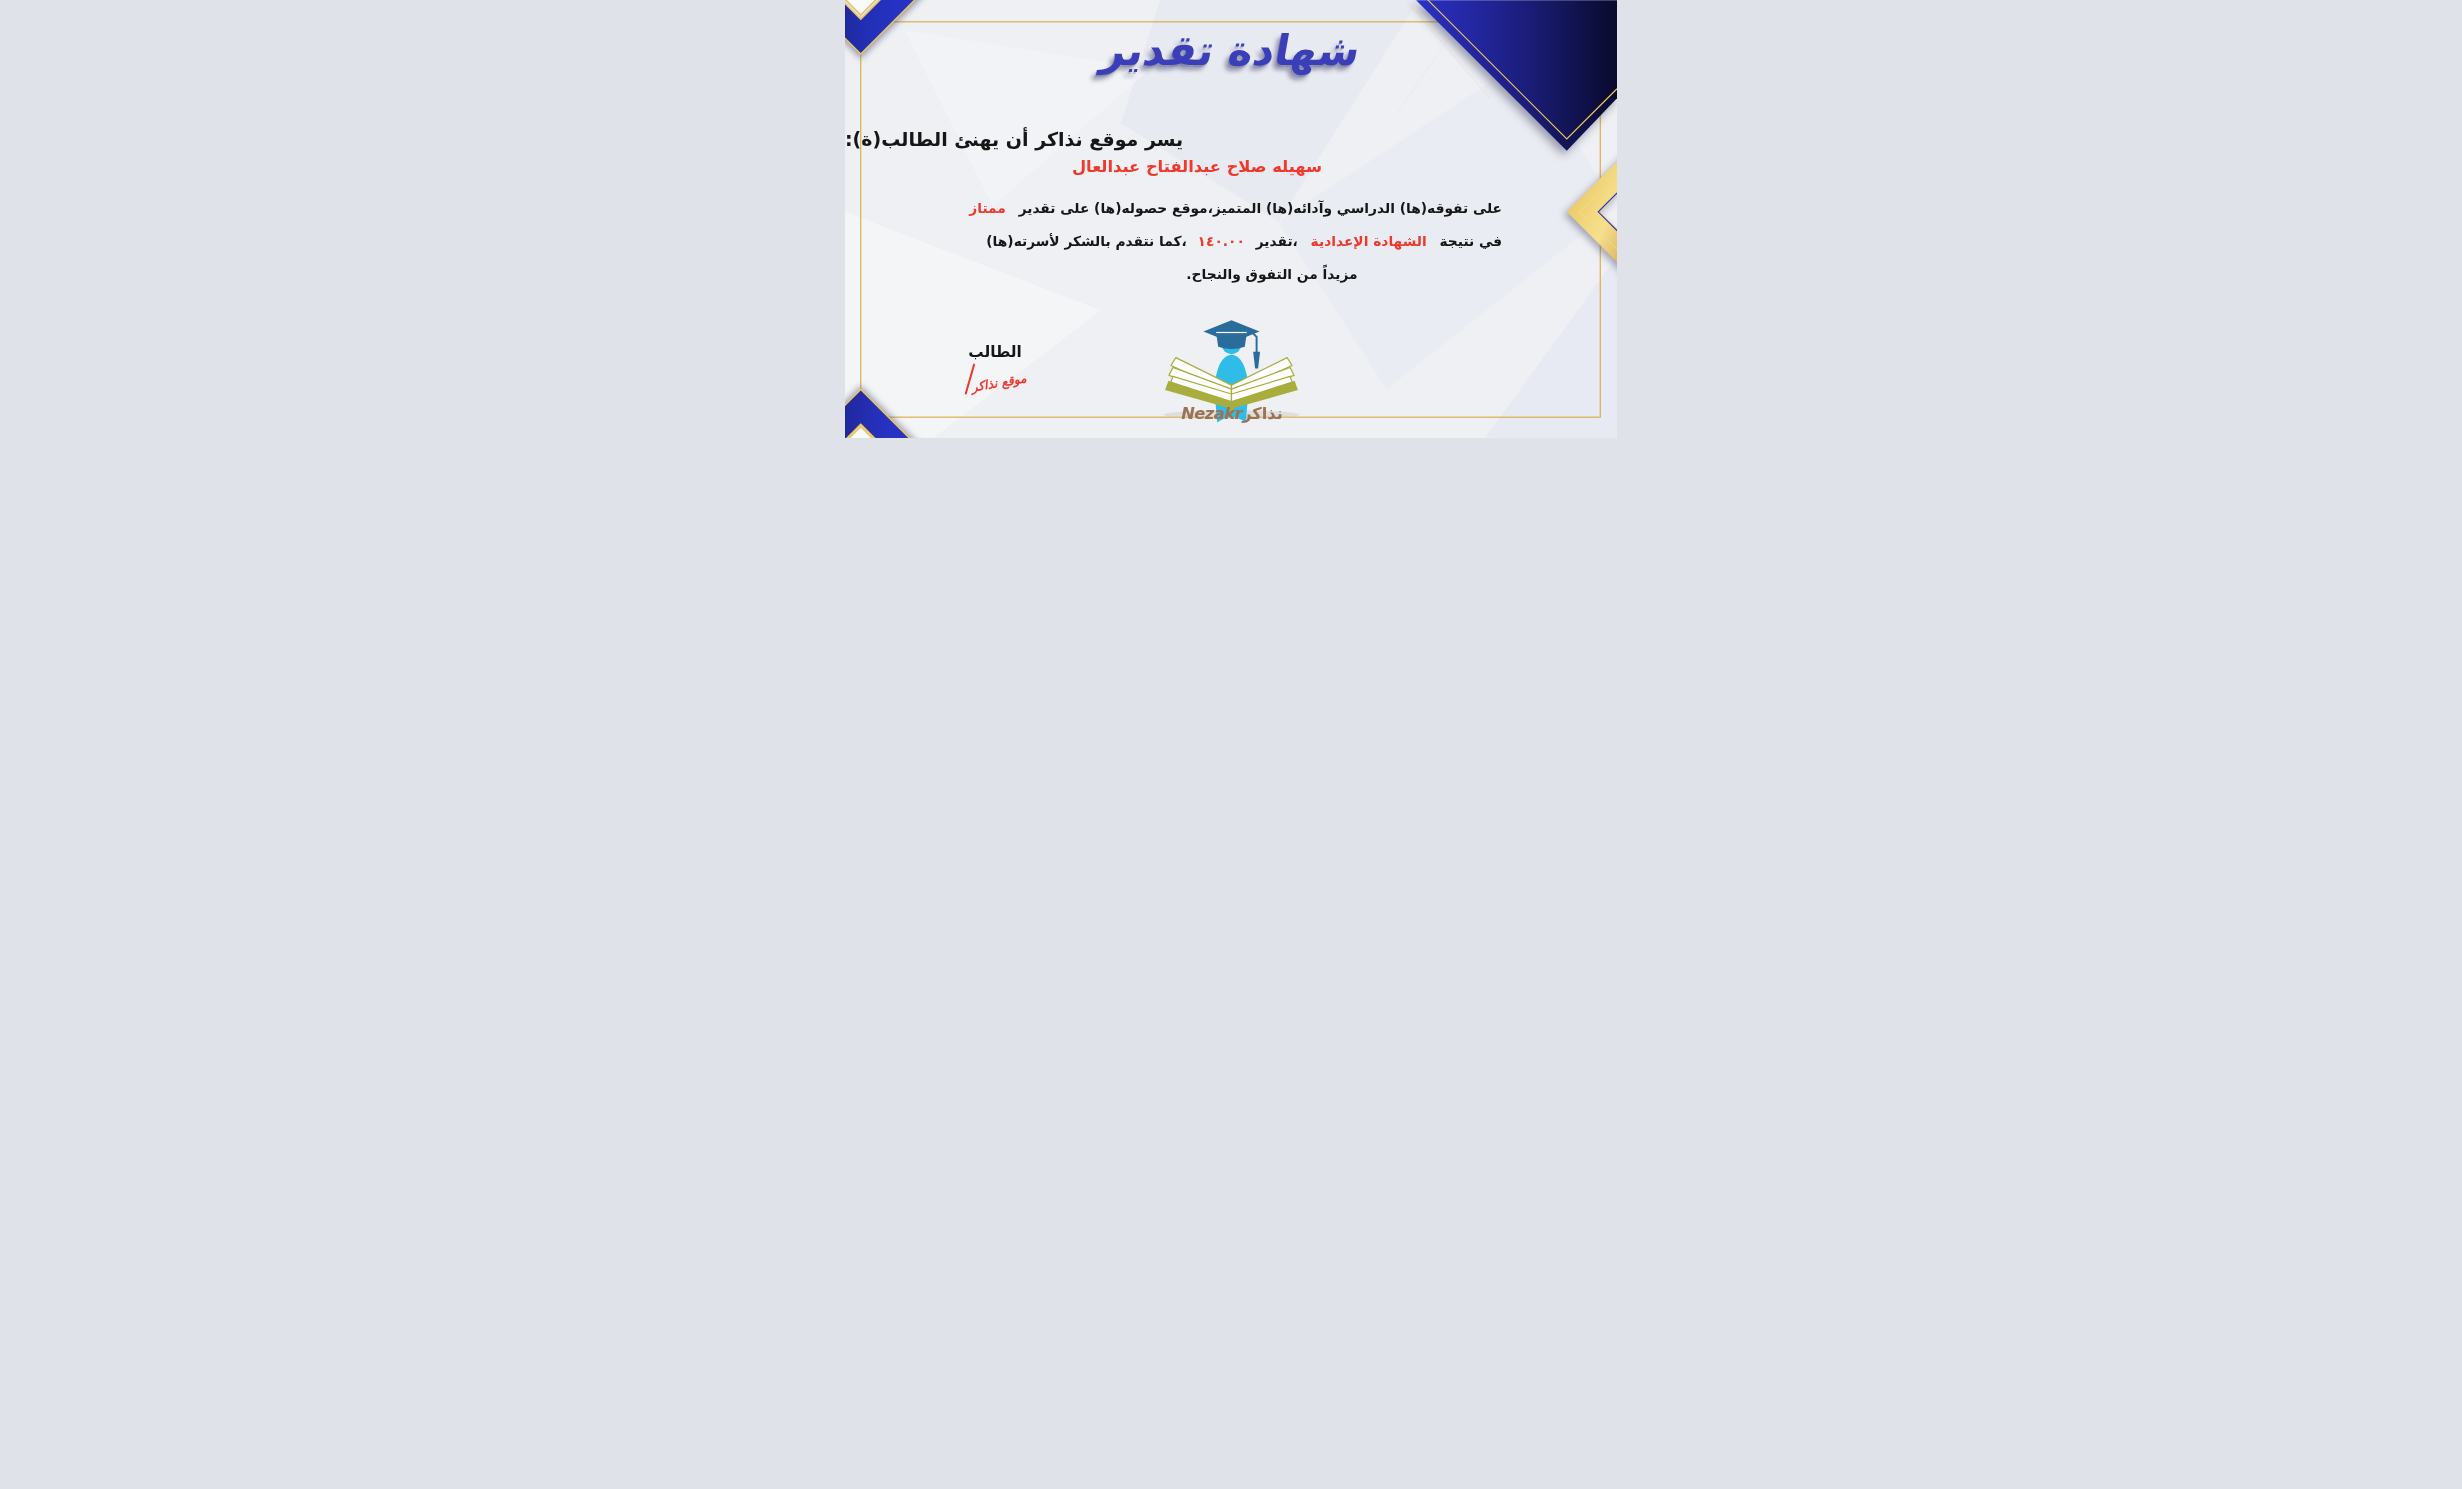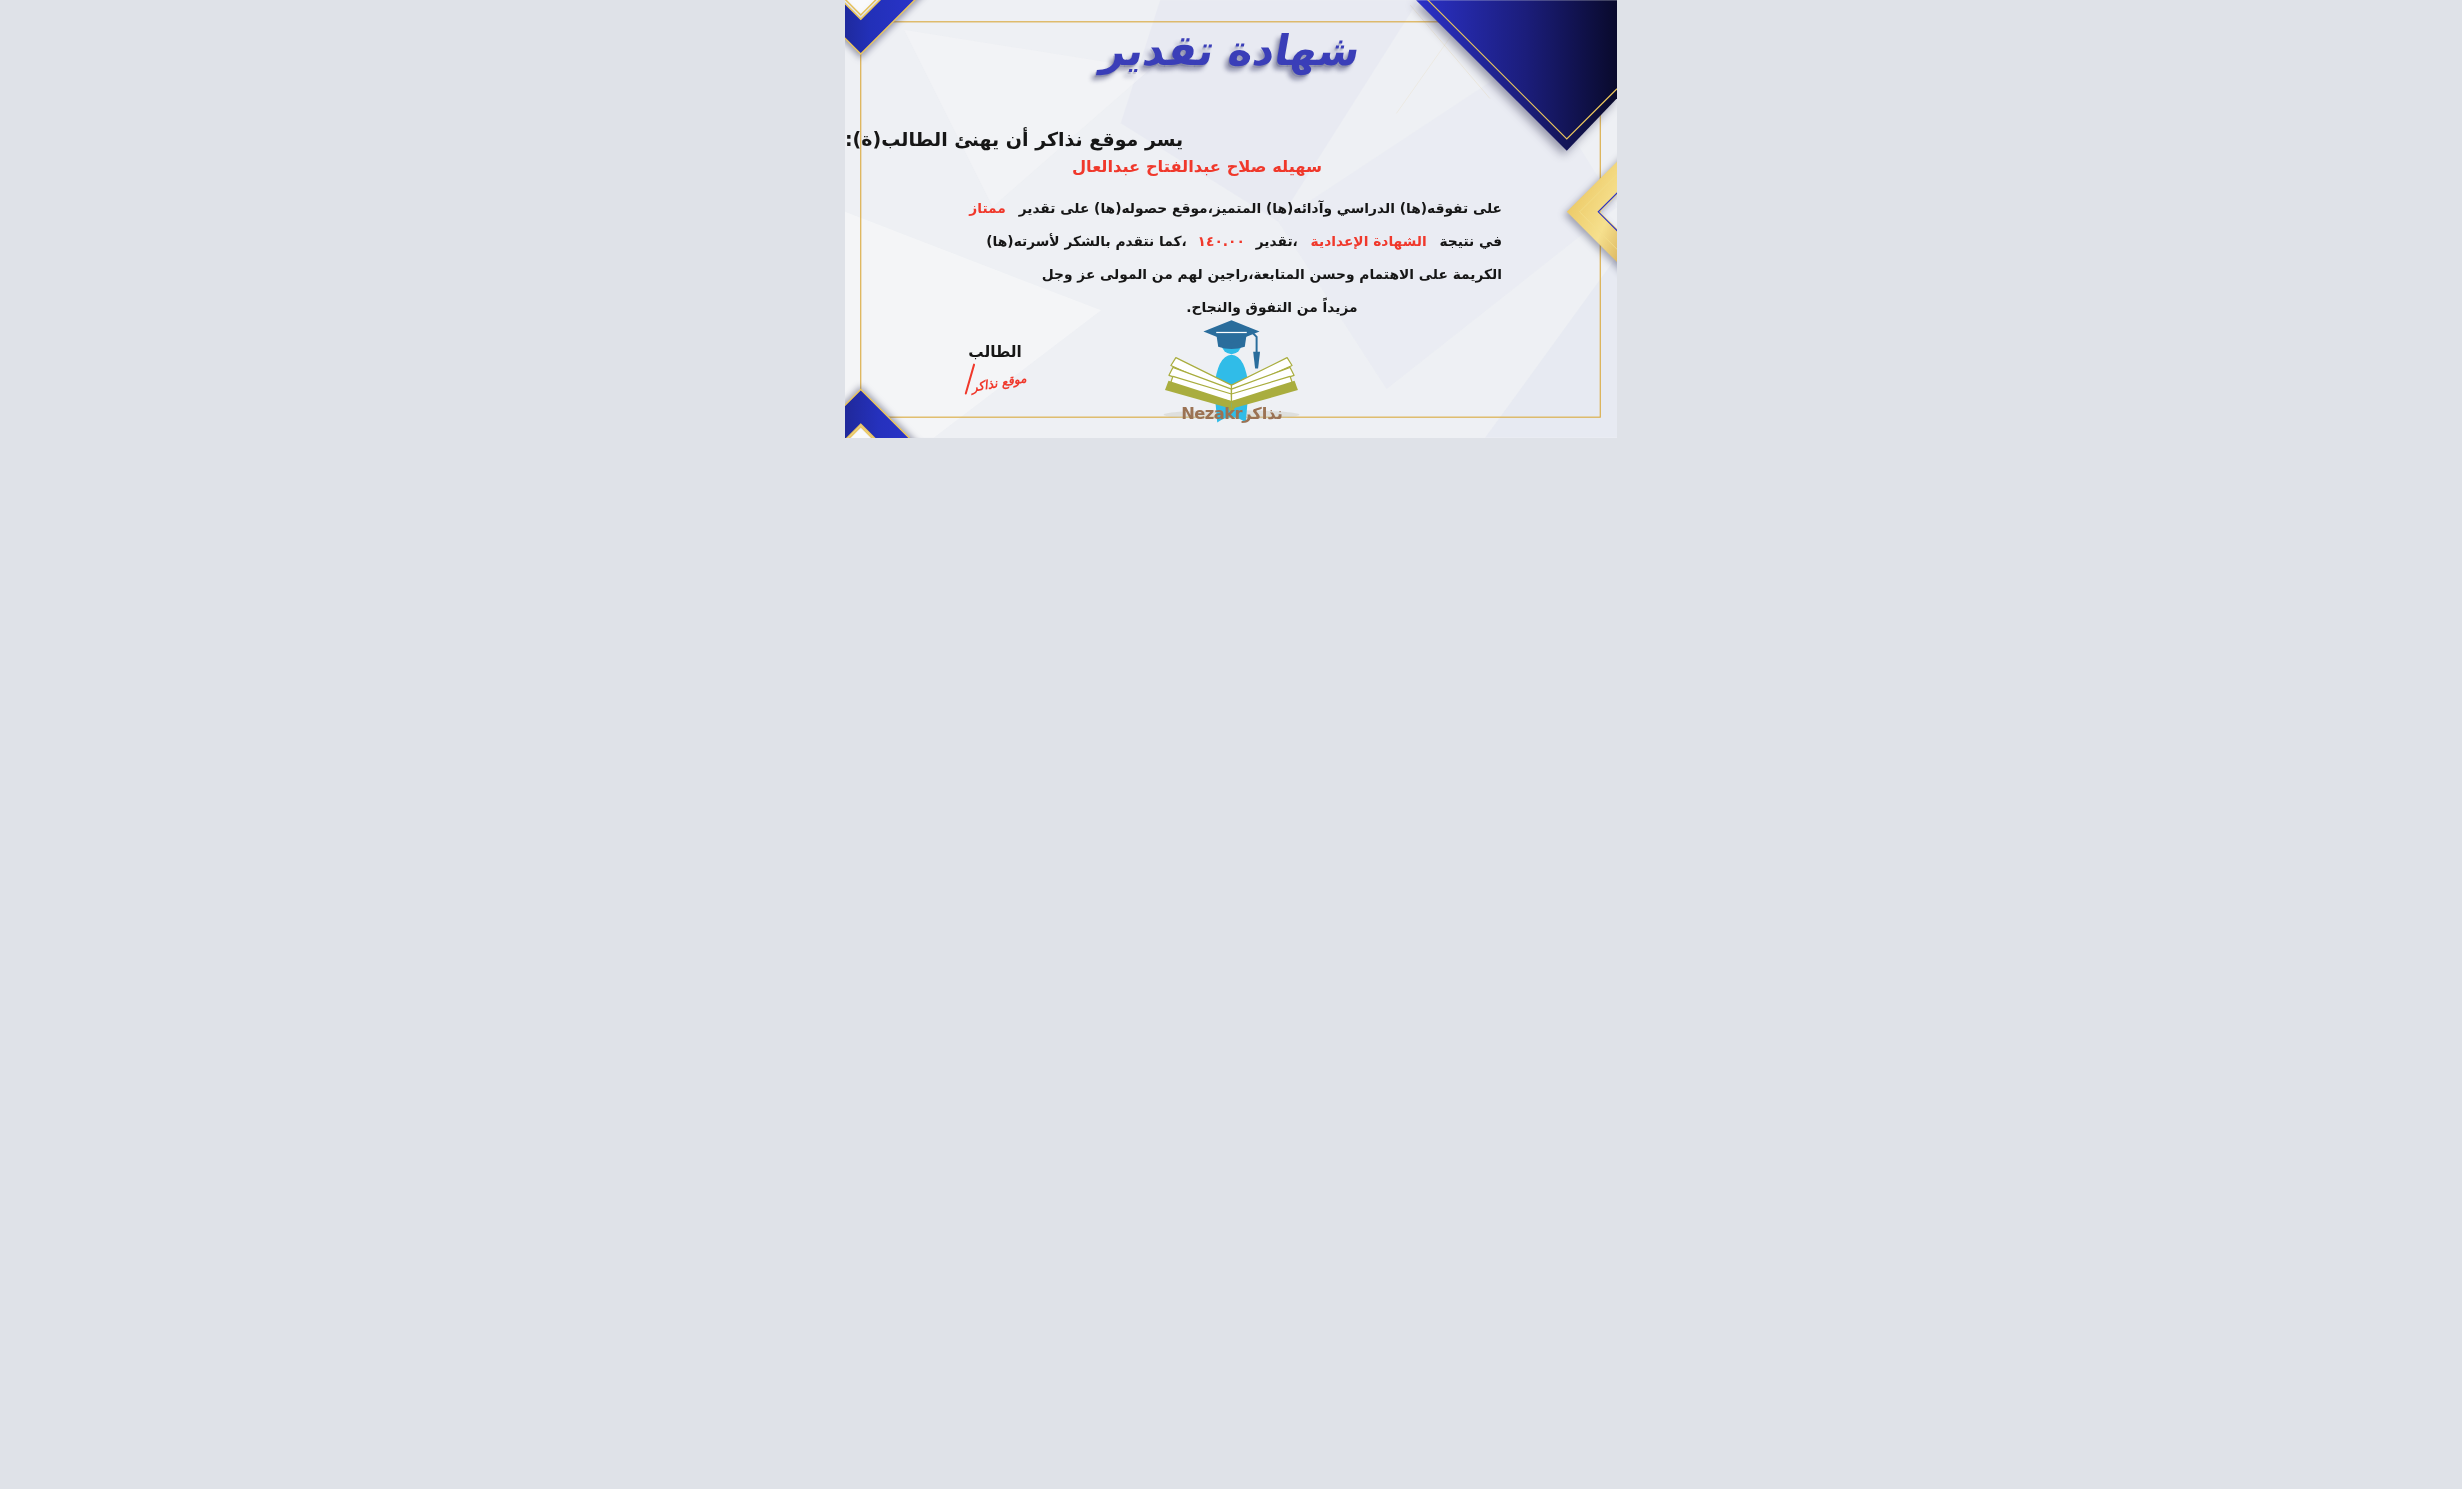--- a/index.html
+++ b/index.html
@@ -34,21 +34,21 @@
     color:var(--red,#f0382b);font-style:italic;transform:rotate(-10deg);z-index:3;
   }
   .sign-stroke{
     position:absolute;left:124px;top:363px;width:1.5px;height:31.5px;border-radius:1px;
     background:var(--red,#f0382b);transform:rotate(16deg);z-index:3;
   }
   .logo-text{
     position:absolute;left:323px;top:404px;width:128px;z-index:3;text-align:center;
     color:var(--logo_brown,#9b7253);font-size:16.3px;font-weight:bold;letter-spacing:-0.5px;
   }
-  .logo-text .latin{}
+  .logo-text .latin{font-style:italic}
 </style>
 </head>
 <body>
 
 <div class="stage">
 
   <svg class="decor" viewBox="0 0 1568 889" aria-hidden="true">
     <defs>
       <linearGradient id="gradTL" x1="0" y1="0" x2="1" y2="0">
         <stop offset="0" style="stop-color:#14164e"></stop>
@@ -145,21 +145,20 @@
 
   <div class="txt title" dir="rtl">شهادة تقدير</div>
 
   <div class="txt intro" dir="rtl">يسر موقع نذاكر أن يهنئ الطالب(ة):</div>
 
   <div class="txt name" dir="rtl">سهيله صلاح عبدالفتاح عبدالعال</div>
 
   <div class="txt para" dir="rtl">
     <div><span>على تفوقه(ها) الدراسي وآدائه(ها) المتميز،موقع حصوله(ها) على تقدير</span><span class="red sp1">ممتاز</span></div>
     <div><span>في نتيجة</span><span class="red sp1">الشهادة الإعدادية</span><span>،تقدير</span><span class="red sp2">١٤٠.٠٠</span><span>،كما نتقدم بالشكر لأسرته(ها)</span></div>
-    <div>الكريمة على الاهتمام وحسن المتابعة،راجين لهم من المولى عز وجل</div>
     <div>مزيداً من التفوق والنجاح.</div>
   </div>
 
   <div class="txt sign-label" dir="rtl">الطالب</div>
   <div class="sign-stroke"></div>
   <div class="txt sign-script" dir="rtl">موقع نذاكر</div>
 
   <div class="logo-text" dir="ltr">
     <span class="latin">Nezakr</span><span>نذاكر</span>
   </div>

